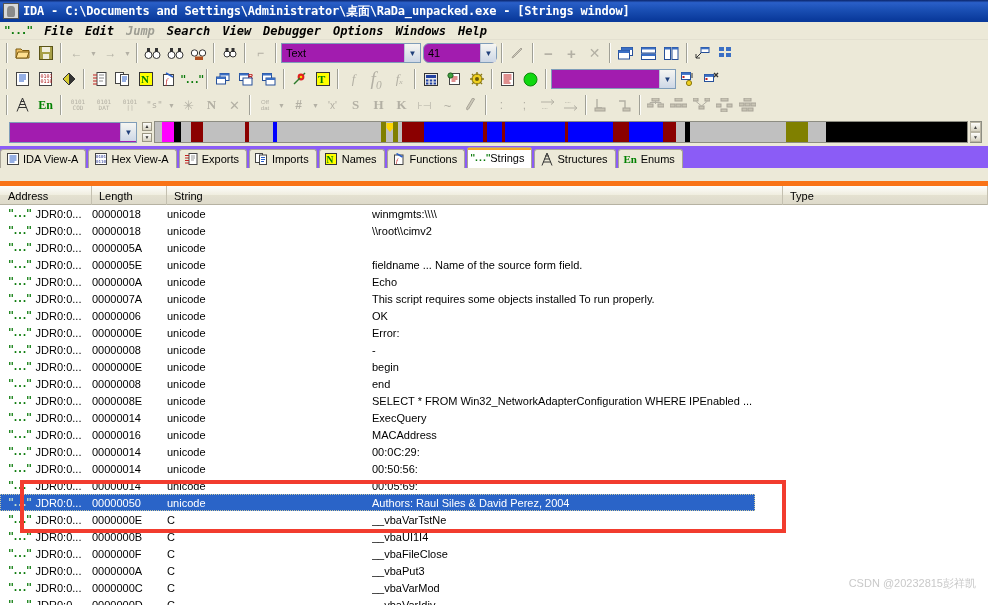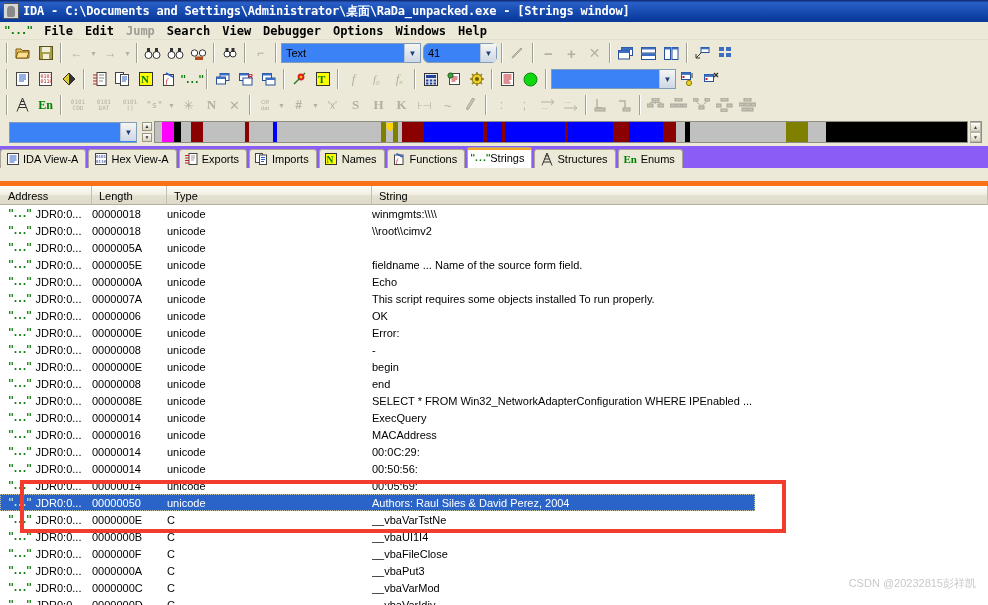--- a/index.html
+++ b/index.html
@@ -40,21 +40,21 @@
     display:flex; align-items:center; padding-left:4px;
     border-bottom:1px solid #e3e0d0;
   }
   .menu-quote{
     color:#0a7a0a; font-family:"DejaVu Sans Mono", monospace;
     font-size:11px; font-weight:bold; margin-right:6px; letter-spacing:-1px;
   }
   .menu-item{
     font-family:"DejaVu Sans Mono", monospace;
     font-size:12px; font-weight:bold; color:#000;
-    padding:0 6px; white-space:nowrap;
+    padding:0 6px; white-space:nowrap;font-style:italic;
   }
   .menu-item.dim{ color:#9d9d93; }
 
   
   .toolbar-row{
     height:26px; background:#ece9d8;
     display:flex; align-items:center; padding-left:3px;
   }
   .sep{
     width:2px; height:20px; margin:0 3px;
@@ -62,21 +62,21 @@
     flex:0 0 auto;
   }
   .tbtn{
     width:23px; height:22px; display:flex; align-items:center; justify-content:center;
     font-size:12px; color:#2b2b2b; flex:0 0 auto; position:relative;
   }
   .tbtn.dim{ color:#b3b0a4; }
   .tbtn svg{ display:block; }
 
   .combo{
-    height:20px; background:#3b82f6;
+    height:20px; background:#a21caf;
     border:1px solid #7f9db9;
     display:flex; align-items:center;
     font-size:11px; color:#000;
     padding-left:4px; margin:0 1px;
     position:relative; flex:0 0 auto;
   }
   .combo .cval{ flex:1; overflow:hidden; white-space:nowrap; }
   .combo .carrow{
     width:16px; height:18px; margin:0 0 0 0;
     background: linear-gradient(to bottom,#f6f6f2,#cdd7e6);
@@ -430,21 +430,21 @@
         </svg>
     </div>
     <div class="tbtn">
       <svg width="14" height="14" viewBox="0 0 14 14">
           <rect x="0.5" y="0.5" width="13" height="13" fill="#ffff00" stroke="#333"></rect>
           <text x="2" y="11" font-size="11" font-weight="bold" fill="#008000" font-family="serif">T</text>
         </svg>
     </div>
     <div class="sep"></div>
     <div class="tbtn dim" style="font-style:italic;font-size:13px;font-family:'Liberation Serif',serif;">f</div>
-    <div class="tbtn dim" style="font-style:italic;font-size:11px;font-family:'Liberation Serif',serif;">f₀</div>
+    <div class="tbtn dim" style="font-style:italic;font-size:19px;font-family:'Liberation Serif',serif;">f₀</div>
     <div class="tbtn dim" style="font-style:italic;font-size:13px;font-family:'Liberation Serif',serif;">fₓ</div>
     <div class="sep"></div>
     <div class="tbtn">
       <svg width="14" height="13" viewBox="0 0 14 13">
           <rect x="0.5" y="0.5" width="13" height="12" fill="#e8e8e8" stroke="#333"></rect>
           <rect x="2" y="2" width="10" height="3" fill="#2040a0"></rect>
           <rect x="2" y="6.5" width="2.4" height="2" fill="#2040a0"></rect>
           <rect x="5.8" y="6.5" width="2.4" height="2" fill="#2040a0"></rect>
           <rect x="9.6" y="6.5" width="2.4" height="2" fill="#2040a0"></rect>
           <rect x="2" y="9.5" width="2.4" height="2" fill="#2040a0"></rect>
@@ -737,22 +737,22 @@
           <span style="color:#008000;font-weight:bold;font-size:11px;font-family:'Liberation Serif',serif;">En</span>
         </span>
         <span>Enums</span>
       </div>
     </div>
 
   <div class="tablewrap">
     <div class="thead">
       <div class="th c-addr">Address</div>
       <div class="th c-len">Length</div>
+      <div class="th c-str">String</div>
       <div class="th c-type">Type</div>
-      <div class="th c-str">String</div>
     </div>
     <div class="tbody" id="tbody">
         <div class="trow">
           <div class="cell c-addr">
             <span class="qicon">"..."</span>
             <span>JDR0:0...</span>
           </div>
           <div class="cell c-len">00000018</div>
           <div class="cell c-type">unicode</div>
           <div class="cell c-str">winmgmts:\\\\</div>

